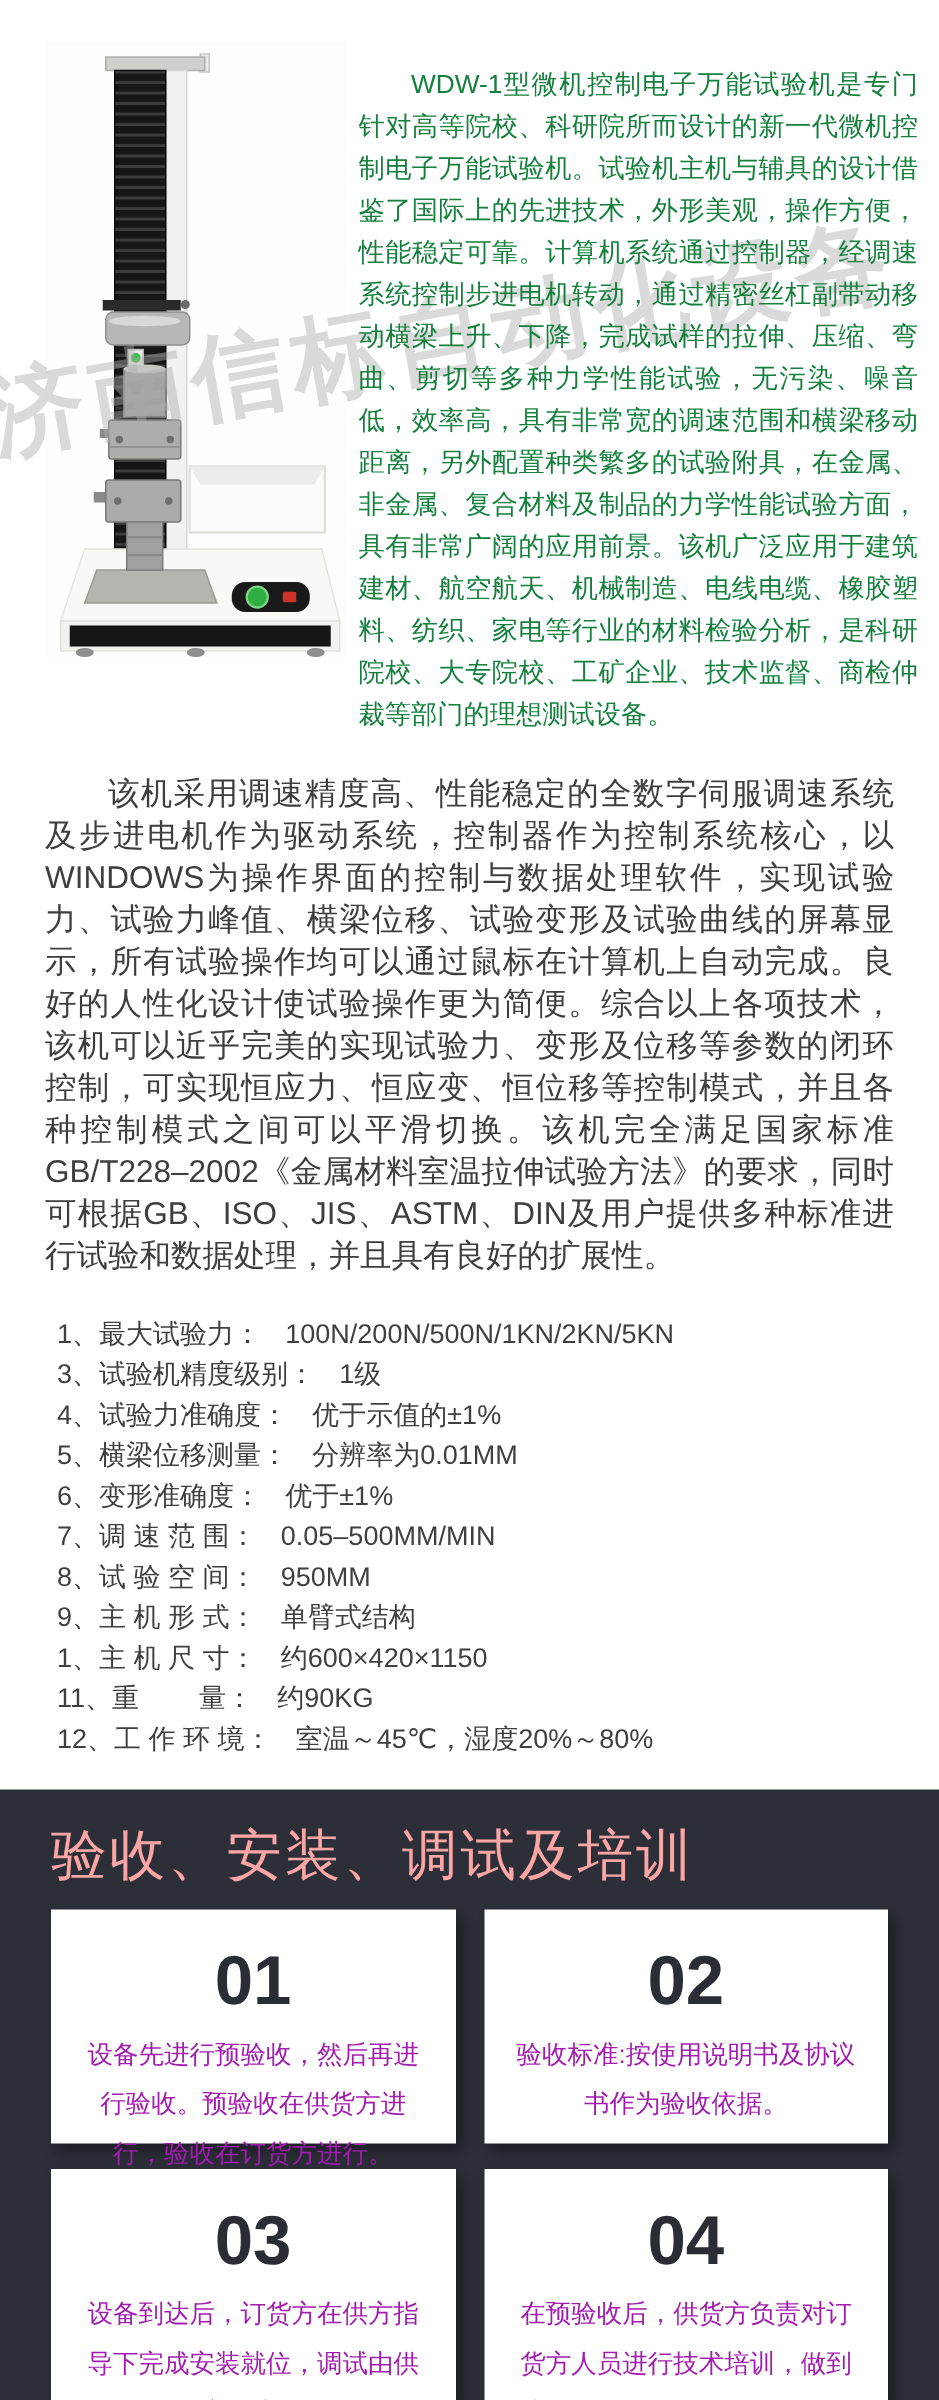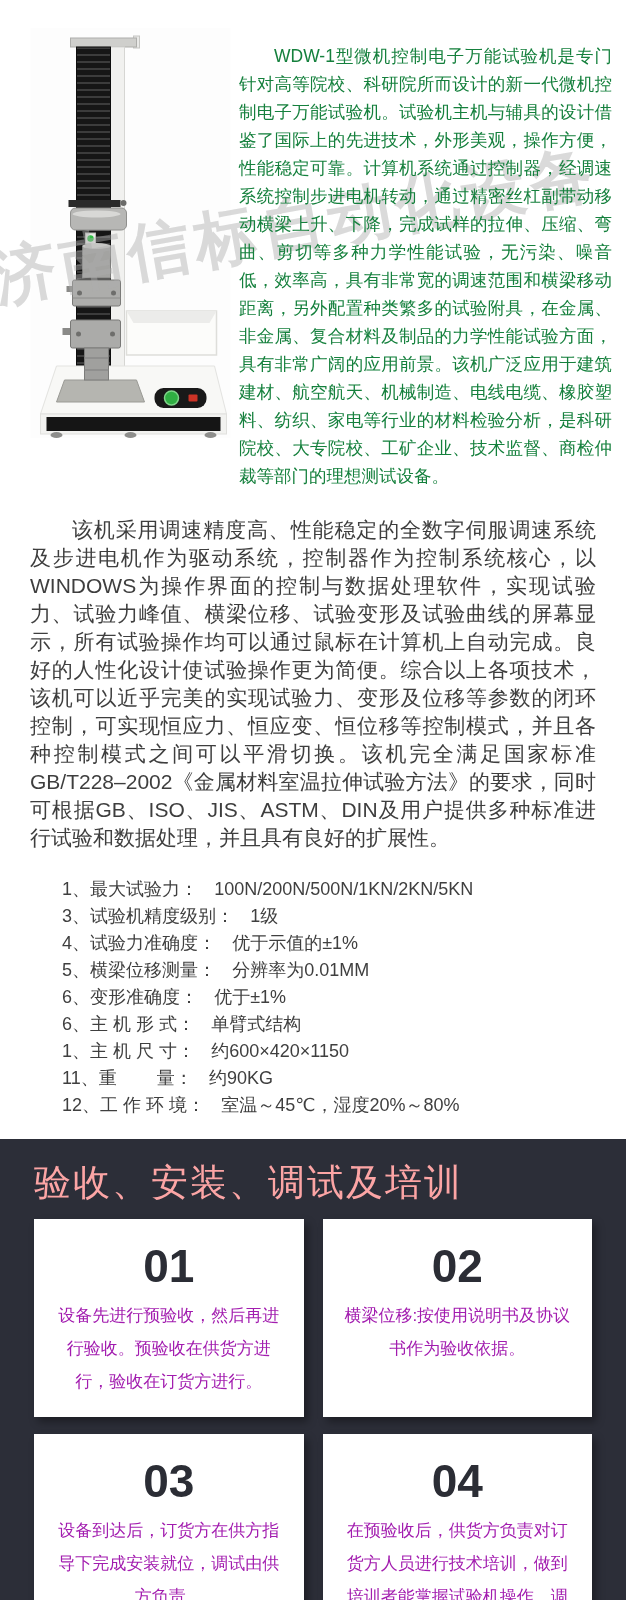--- a/index.html
+++ b/index.html
@@ -28,38 +28,38 @@
 
   
   .desc{
     margin:26px 30px 0 30px;font-size:21px;line-height:28px;
     text-align:justify;text-indent:2em;color:#3e3e3e;position:relative;z-index:2;
   }
 
   
   .specs{margin:24px 20px 0 38px;padding-bottom:20px;}
   .spec-row{font-size:18px;line-height:27px;color:#3f3f3f;white-space:pre-wrap;}
-  .spec-label{white-space:pre-wrap;margin-left:24px;}
+  .spec-label{white-space:pre-wrap;}
   .spec-value{white-space:pre-wrap;margin-left:0.9em;}
 
   
   .service{
     background:#2c2e38;width:626px;box-sizing:border-box;
     padding:24px 34px 22px 34px;height:515px;
   }
   .service-title{
     margin:0 0 16px 0;text-align:left;color:#fca5a5;
     font-size:37px;font-weight:500;letter-spacing:2px;line-height:40px;
   }
   .service-grid{
     display:grid;grid-template-columns:1fr 1fr;
     column-gap:19px;row-gap:17px;
   }
   .service-card{
-    background:#ffffff;height:198px;box-sizing:border-box;
+    background:#ffffff;height:156px;box-sizing:border-box;
     padding:22px 18px 0 18px;text-align:center;
     box-shadow:4px 5px 8px rgba(0,0,0,0.35);
   }
   .card-number{
     font-size:46px;font-weight:700;color:#2b2d35;line-height:50px;
     margin-bottom:8px;
   }
   .card-text{font-size:17px;line-height:33px;color:#a21caf;}
 
   svg{display:block;}
@@ -141,36 +141,38 @@
   </section>
 
   <p class="desc">该机采用调速精度高、性能稳定的全数字伺服调速系统及步进电机作为驱动系统，控制器作为控制系统核心，以WINDOWS为操作界面的控制与数据处理软件，实现试验力、试验力峰值、横梁位移、试验变形及试验曲线的屏幕显示，所有试验操作均可以通过鼠标在计算机上自动完成。良好的人性化设计使试验操作更为简便。综合以上各项技术，该机可以近乎完美的实现试验力、变形及位移等参数的闭环控制，可实现恒应力、恒应变、恒位移等控制模式，并且各种控制模式之间可以平滑切换。该机完全满足国家标准GB/T228–2002《金属材料室温拉伸试验方法》的要求，同时可根据GB、ISO、JIS、ASTM、DIN及用户提供多种标准进行试验和数据处理，并且具有良好的扩展性。</p>
 
   <div class="specs">
     <div class="spec-row"><span class="spec-label">1、最大试验力：</span><span class="spec-value">100N/200N/500N/1KN/2KN/5KN</span></div>
     <div class="spec-row"><span class="spec-label">3、试验机精度级别：</span><span class="spec-value">1级</span></div>
     <div class="spec-row"><span class="spec-label">4、试验力准确度：</span><span class="spec-value">优于示值的±1%</span></div>
     <div class="spec-row"><span class="spec-label">5、横梁位移测量：</span><span class="spec-value">分辨率为0.01MM</span></div>
     <div class="spec-row"><span class="spec-label">6、变形准确度：</span><span class="spec-value">优于±1%</span></div>
-    <div class="spec-row"><span class="spec-label">6、主 机 形 式：</span><span class="spec-value">单臂式结构</span></div>
+    <div class="spec-row"><span class="spec-label">7、调 速 范 围：</span><span class="spec-value">0.05–500MM/MIN</span></div>
+    <div class="spec-row"><span class="spec-label">8、试 验 空 间：</span><span class="spec-value">950MM</span></div>
+    <div class="spec-row"><span class="spec-label">9、主 机 形 式：</span><span class="spec-value">单臂式结构</span></div>
     <div class="spec-row"><span class="spec-label">1、主 机 尺 寸：</span><span class="spec-value">约600×420×1150</span></div>
     <div class="spec-row"><span class="spec-label">11、重        量：</span><span class="spec-value">约90KG</span></div>
     <div class="spec-row"><span class="spec-label">12、工 作 环 境：</span><span class="spec-value">室温～45℃，湿度20%～80%</span></div>
   </div>
 
   <section class="service">
     <h2 class="service-title">验收、安装、调试及培训</h2>
     <div class="service-grid">
       <div class="service-card">
         <div class="card-number">01</div>
         <div class="card-text">设备先进行预验收，然后再进行验收。预验收在供货方进行，验收在订货方进行。</div>
       </div>
       <div class="service-card">
         <div class="card-number">02</div>
-        <div class="card-text">横梁位移:按使用说明书及协议书作为验收依据。</div>
+        <div class="card-text">验收标准:按使用说明书及协议书作为验收依据。</div>
       </div>
       <div class="service-card">
         <div class="card-number">03</div>
         <div class="card-text">设备到达后，订货方在供方指导下完成安装就位，调试由供方负责。</div>
       </div>
       <div class="service-card">
         <div class="card-number">04</div>
         <div class="card-text">在预验收后，供货方负责对订货方人员进行技术培训，做到培训者能掌握试验机操作、调整和基本故障排除。</div>
       </div>
     </div>

